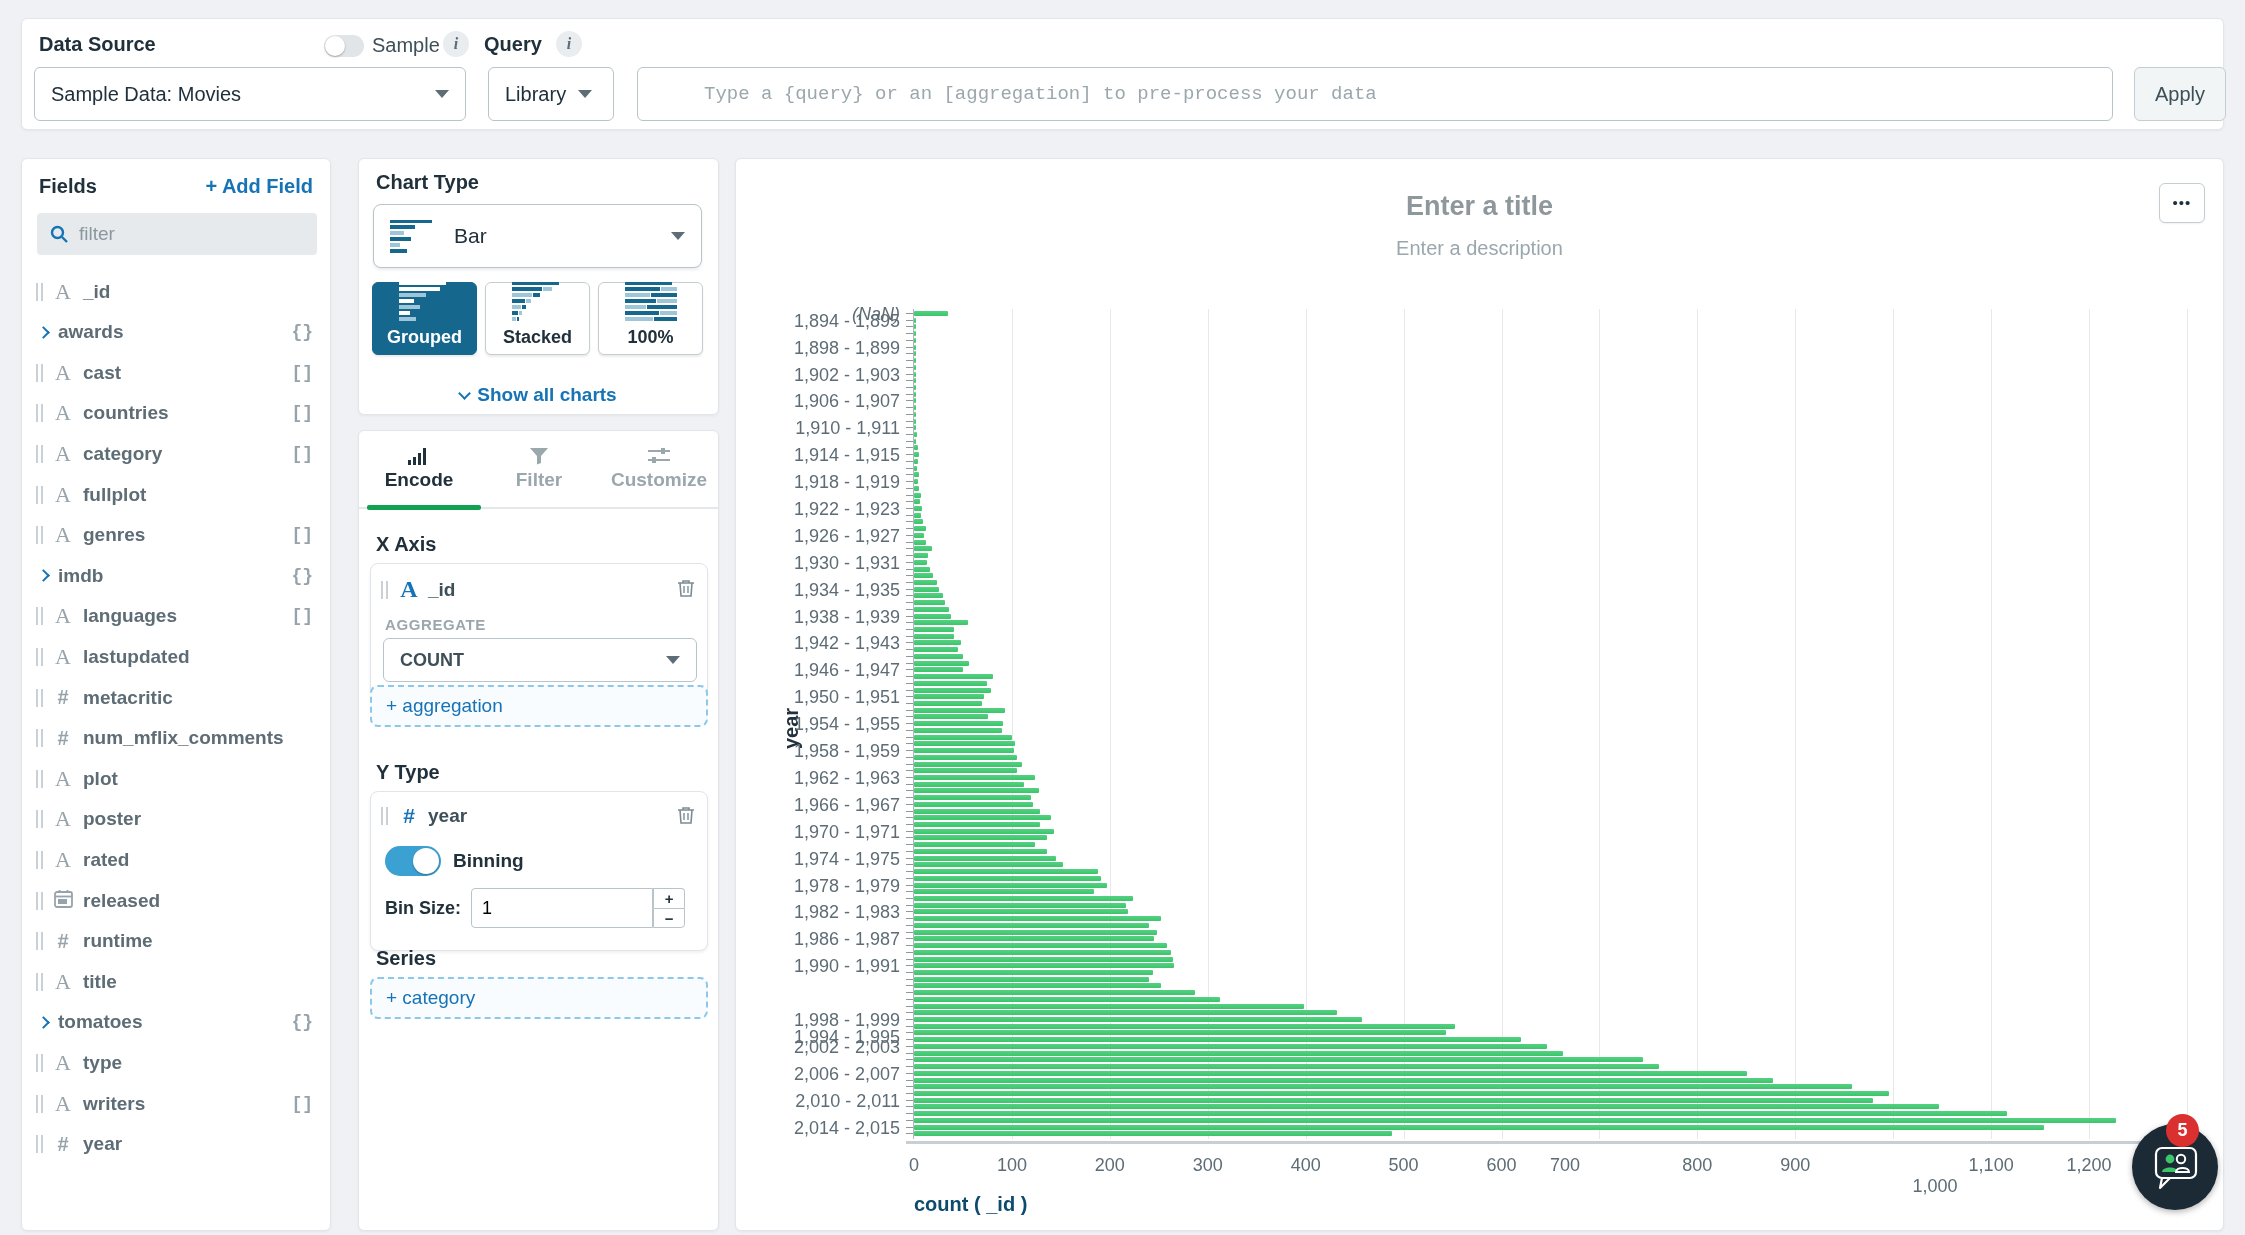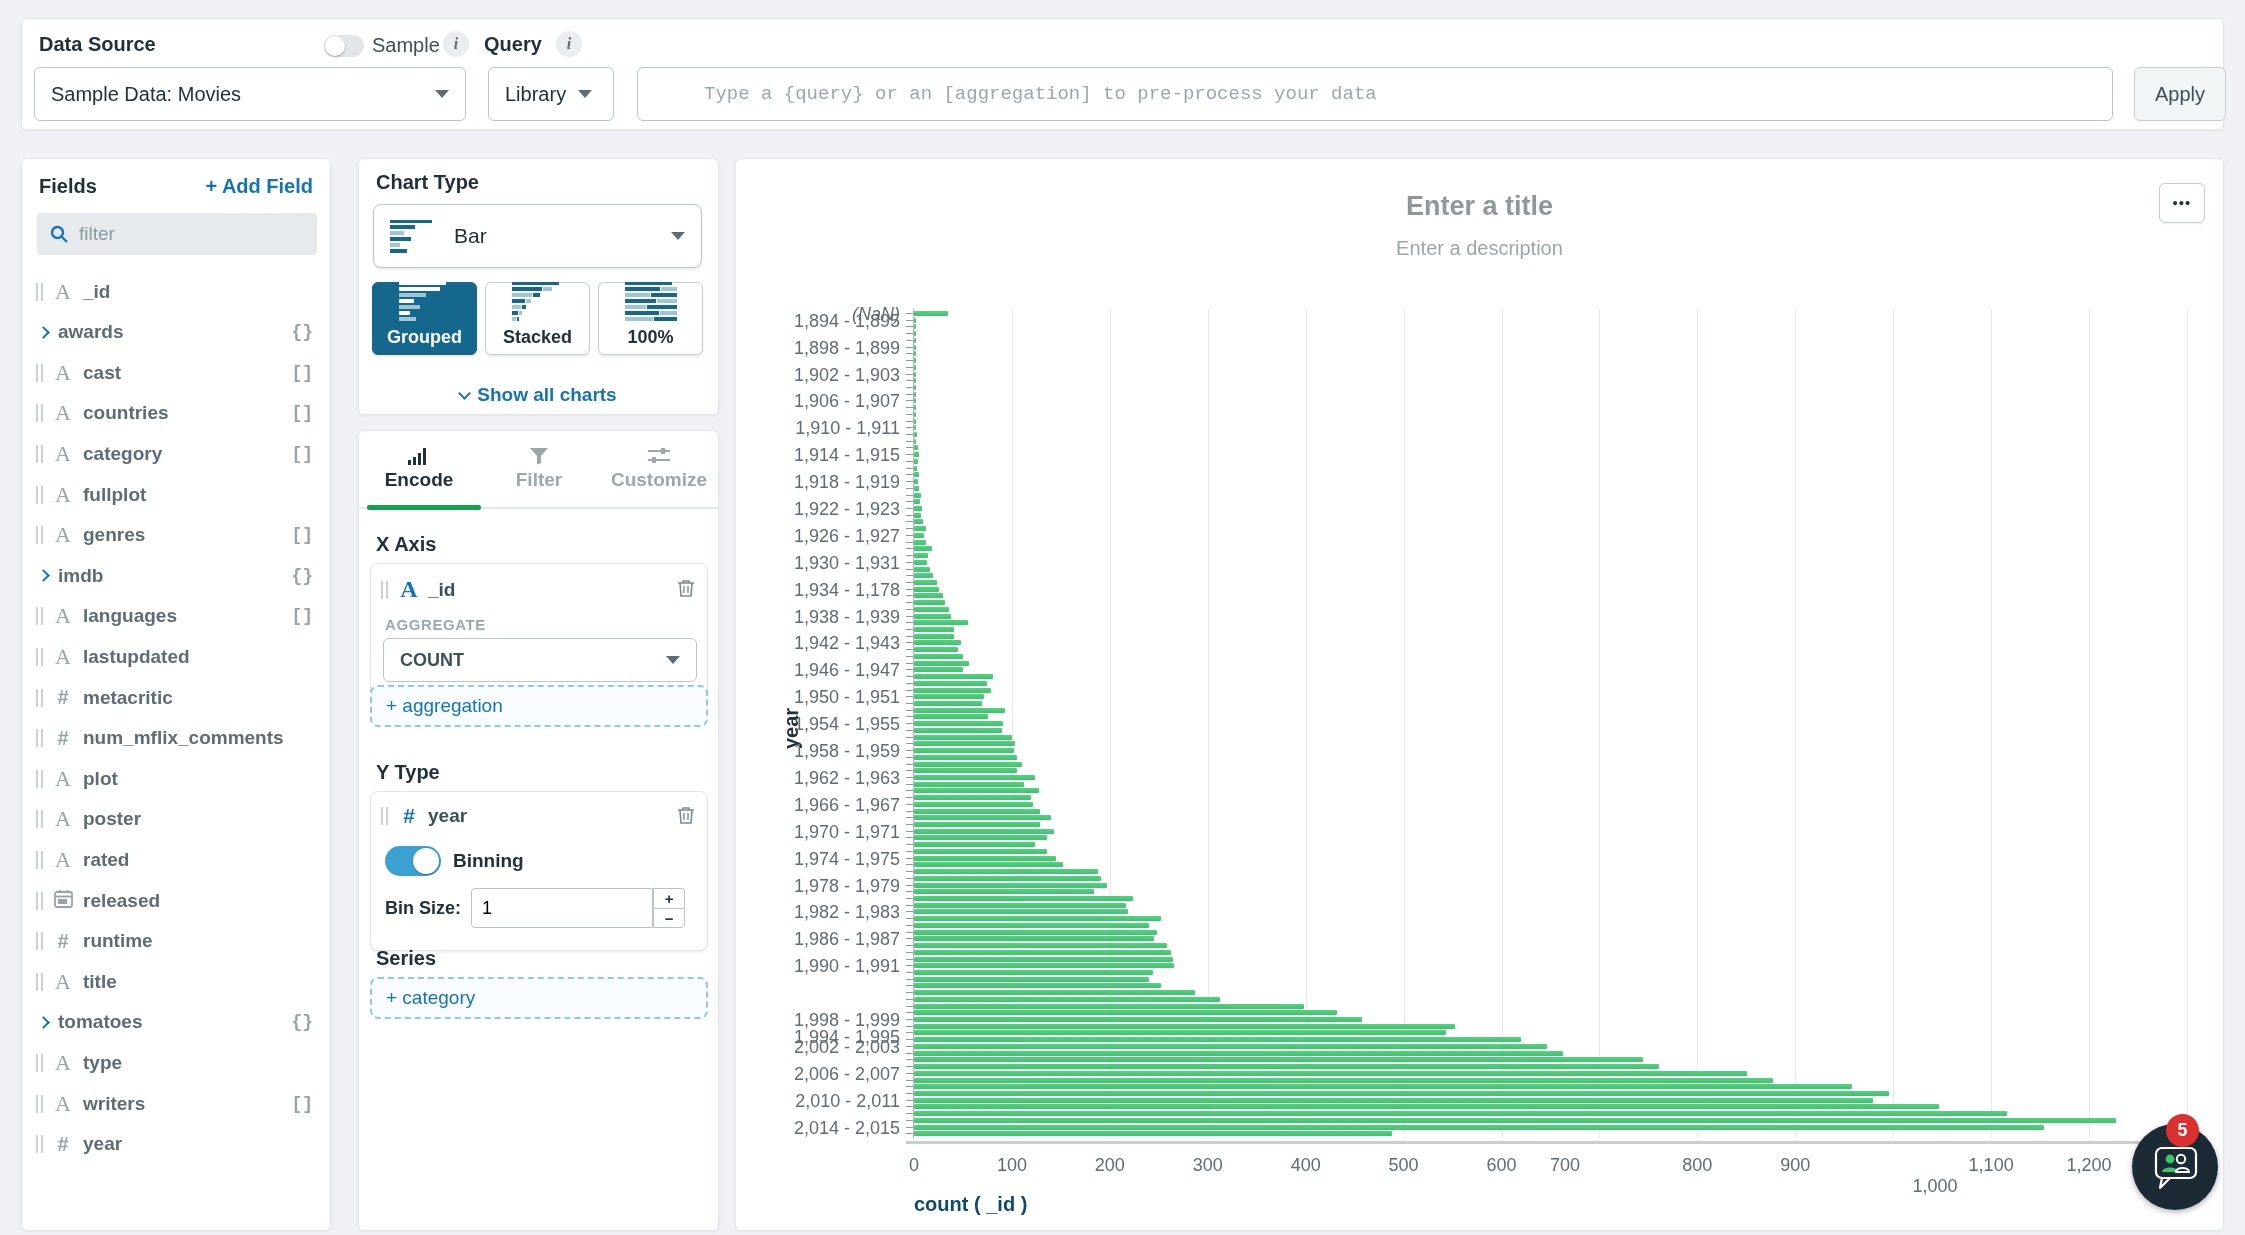--- a/index.html
+++ b/index.html
@@ -777,21 +777,21 @@
       <span class="ylab" style="top: 1.724px;">1,894 - 1,895</span>
       <span class="ylab" style="top: 28.62px;">1,898 - 1,899</span>
       <span class="ylab" style="top: 55.516px;">1,902 - 1,903</span>
       <span class="ylab" style="top: 82.412px;">1,906 - 1,907</span>
       <span class="ylab" style="top: 109.308px;">1,910 - 1,911</span>
       <span class="ylab" style="top: 136.204px;">1,914 - 1,915</span>
       <span class="ylab" style="top: 163.1px;">1,918 - 1,919</span>
       <span class="ylab" style="top: 189.996px;">1,922 - 1,923</span>
       <span class="ylab" style="top: 216.892px;">1,926 - 1,927</span>
       <span class="ylab" style="top: 243.788px;">1,930 - 1,931</span>
-      <span class="ylab" style="top: 270.684px;">1,934 - 1,178</span>
+      <span class="ylab" style="top: 270.684px;">1,934 - 1,935</span>
       <span class="ylab" style="top: 297.58px;">1,938 - 1,939</span>
       <span class="ylab" style="top: 324.476px;">1,942 - 1,943</span>
       <span class="ylab" style="top: 351.372px;">1,946 - 1,947</span>
       <span class="ylab" style="top: 378.268px;">1,950 - 1,951</span>
       <span class="ylab" style="top: 405.164px;">1,954 - 1,955</span>
       <span class="ylab" style="top: 432.06px;">1,958 - 1,959</span>
       <span class="ylab" style="top: 458.956px;">1,962 - 1,963</span>
       <span class="ylab" style="top: 485.852px;">1,966 - 1,967</span>
       <span class="ylab" style="top: 512.748px;">1,970 - 1,971</span>
       <span class="ylab" style="top: 539.644px;">1,974 - 1,975</span>

